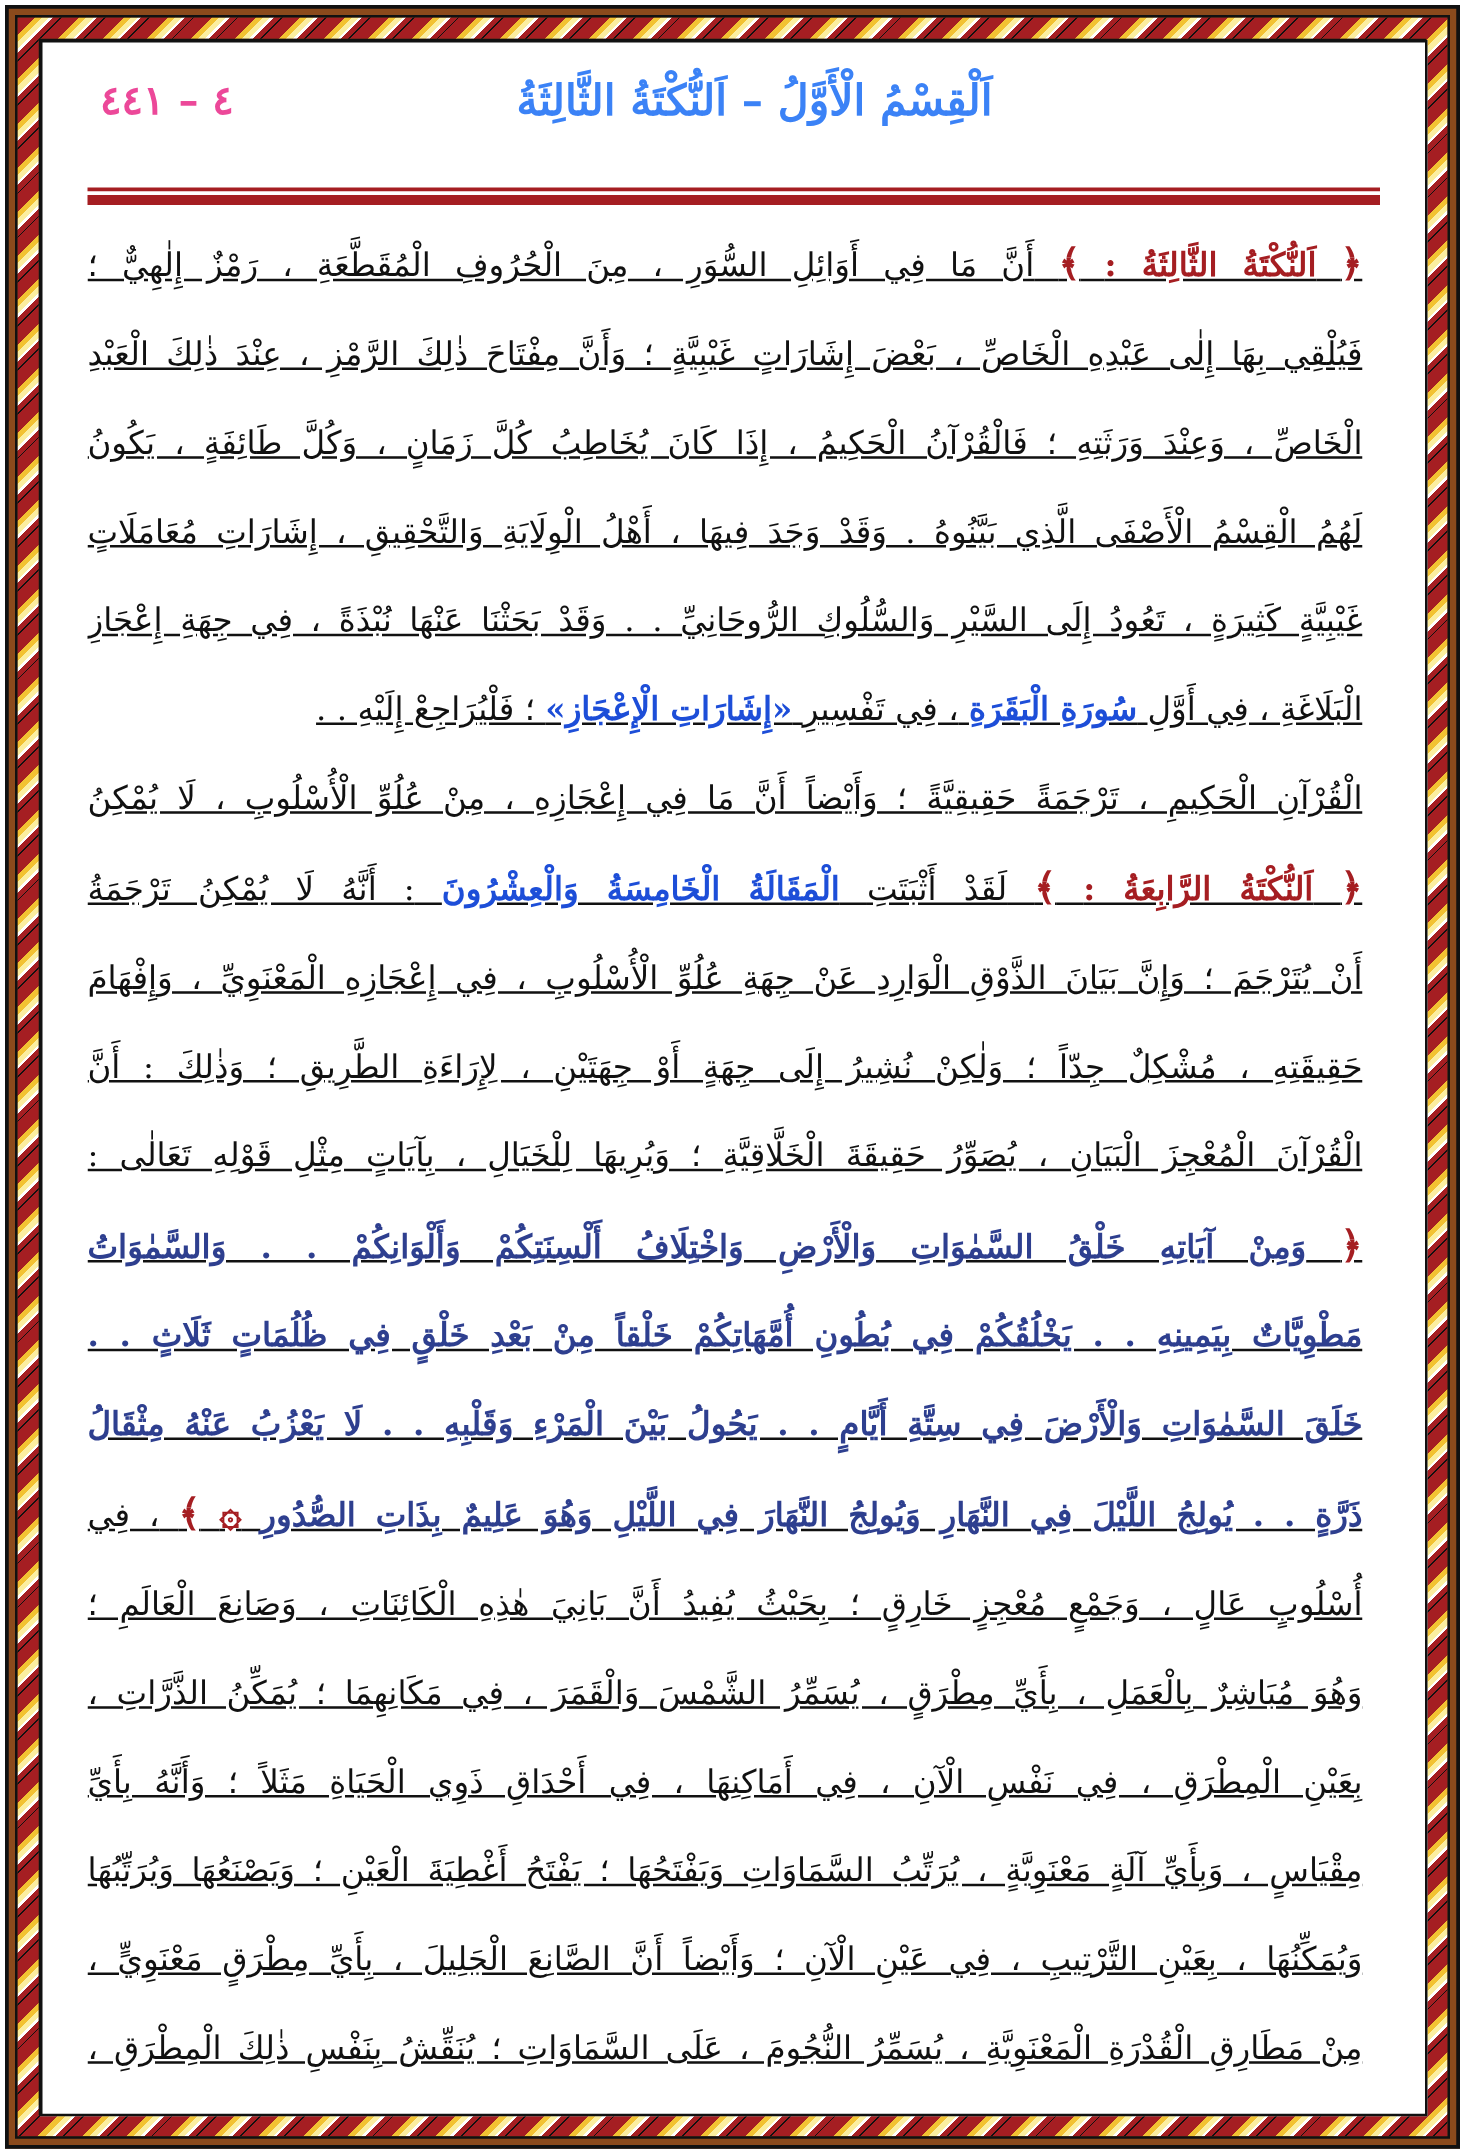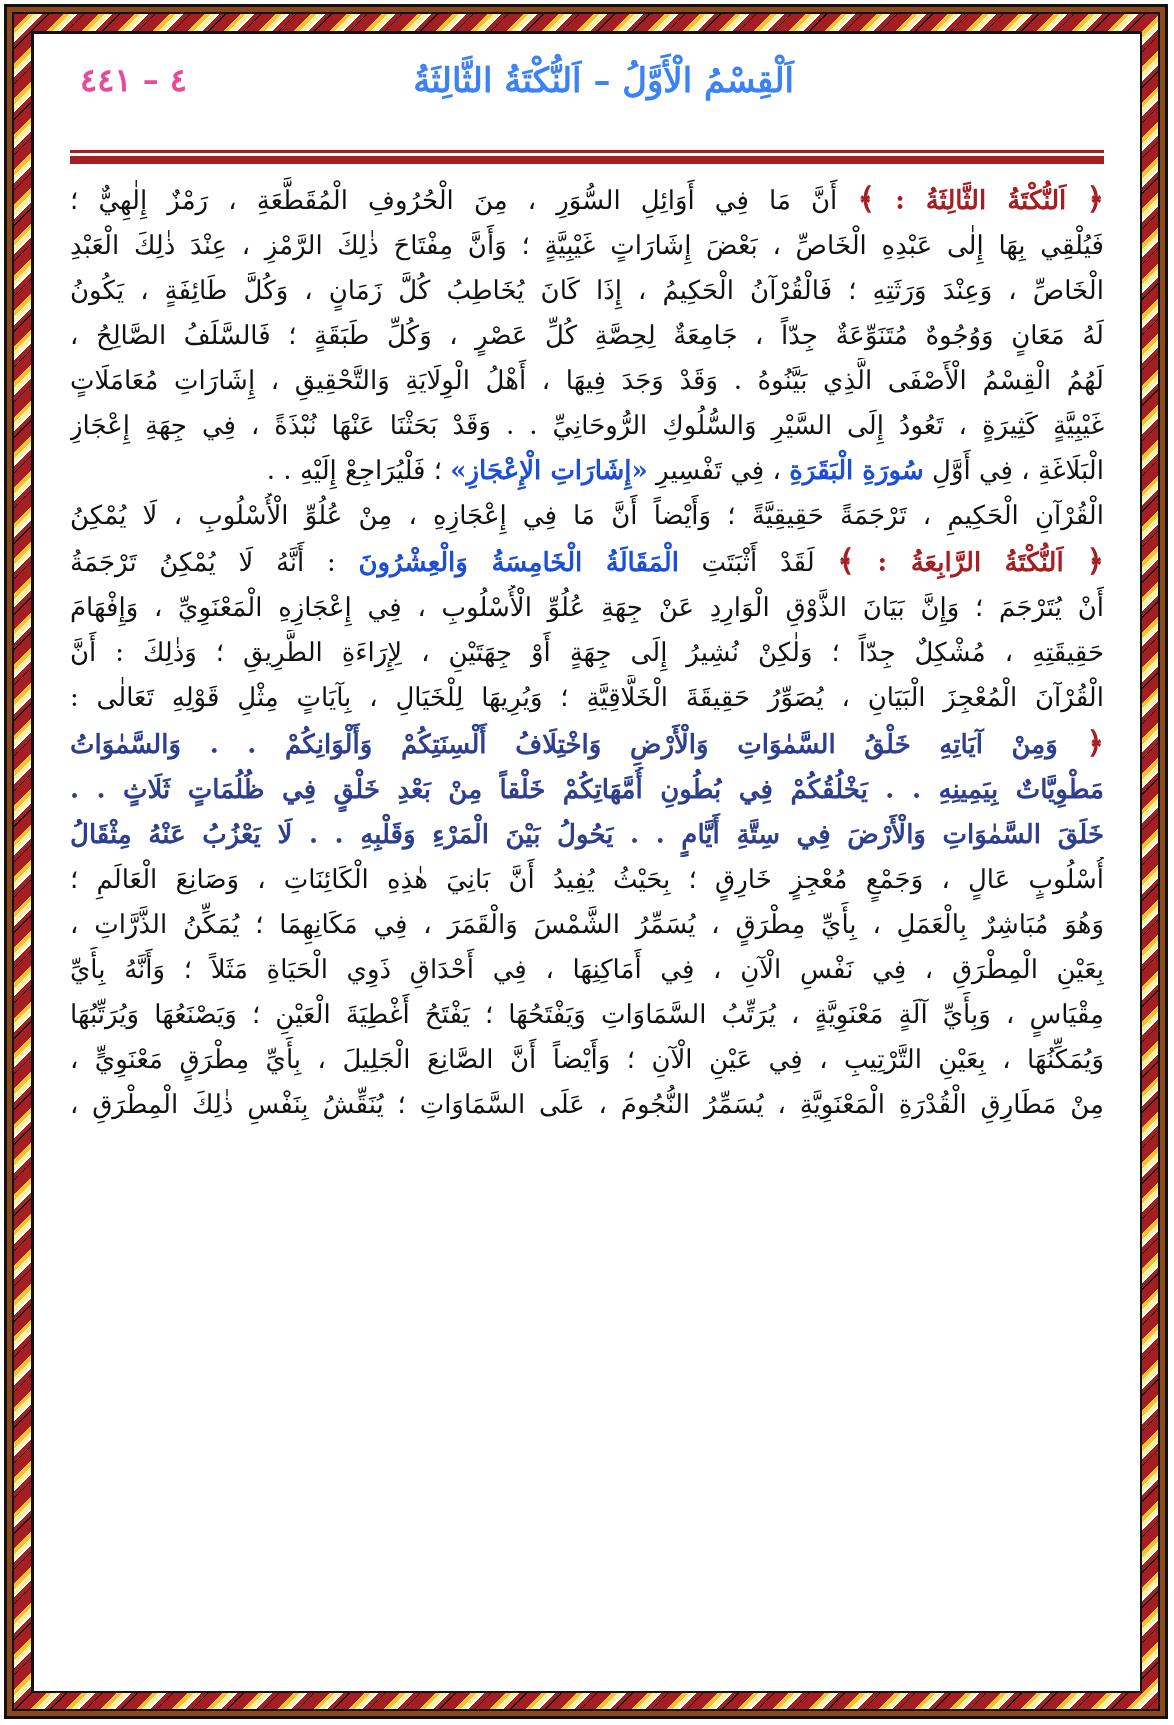--- a/index.html
+++ b/index.html
@@ -37,23 +37,23 @@
   .header-pagenum {
     color: #ec4899; font-size: 32px; font-weight: bold; margin-left: 40px;
     direction: rtl;
   }
   .rule {
     position: absolute; left: 70px; right: 70px; top: 150px; height: 14px;
   }
   .rule .thin { height: 3px; background: #a51e22; }
   .rule .thick { height: 8px; background: #a51e22; margin-top: 3px; }
   .body-text {
-    position: absolute; left: 70px; right: 70px; top: 176px;
+    position: absolute; left: 70px; right: 84px; top: 176px;
     direction: rtl; text-align: justify; text-align-last: right;
-    font-size: 26px; line-height: 45px; color: #111;
+    font-size: 26px; line-height: 71px; color: #111; text-decoration: underline;
   }
   .line { display: block; white-space: nowrap; overflow: hidden; text-align: justify; text-align-last: justify; }
   .line.last { text-align-last: right; }
   .head { color: #a51e22; font-weight: bold; }
   .red { color: #1d4ed8; font-weight: bold; }
   .quran { color: #2e3f8f; font-weight: bold; }
   .orn { color: #a51e22; font-weight: bold; font-size: 30px; }
 </style>
 </head>
 <body>
@@ -78,21 +78,20 @@
 <div class="body-text">
 
   <span class="line">
     <span class="orn">﴿</span>
     <span class="head">اَلنُّكْتَةُ الثَّالِثَةُ :</span>
     <span class="orn">﴾</span>
     <span>أَنَّ مَا فِي أَوَائِلِ السُّوَرِ ، مِنَ الْحُرُوفِ الْمُقَطَّعَةِ ، رَمْزٌ إِلٰهِيٌّ ؛</span>
   </span>
   <span class="line">فَيُلْقِي بِهَا إِلٰى عَبْدِهِ الْخَاصِّ ، بَعْضَ إِشَارَاتٍ غَيْبِيَّةٍ ؛ وَأَنَّ مِفْتَاحَ ذٰلِكَ الرَّمْزِ ، عِنْدَ ذٰلِكَ الْعَبْدِ</span>
   <span class="line">الْخَاصِّ ، وَعِنْدَ وَرَثَتِهِ ؛ فَالْقُرْآنُ الْحَكِيمُ ، إِذَا كَانَ يُخَاطِبُ كُلَّ زَمَانٍ ، وَكُلَّ طَائِفَةٍ ، يَكُونُ</span>
-  <span class="line">لَهُ مَعَانٍ وَوُجُوهٌ مُتَنَوِّعَةٌ جِدّاً ، جَامِعَةٌ لِحِصَّةِ كُلِّ عَصْرٍ ، وَكُلِّ طَبَقَةٍ ؛ فَالسَّلَفُ الصَّالِحُ ،</span>
   <span class="line">لَهُمُ الْقِسْمُ الْأَصْفَى الَّذِي بَيَّنُوهُ . وَقَدْ وَجَدَ فِيهَا ، أَهْلُ الْوِلَايَةِ وَالتَّحْقِيقِ ، إِشَارَاتِ مُعَامَلَاتٍ</span>
   <span class="line">غَيْبِيَّةٍ كَثِيرَةٍ ، تَعُودُ إِلَى السَّيْرِ وَالسُّلُوكِ الرُّوحَانِيِّ . . وَقَدْ بَحَثْنَا عَنْهَا نُبْذَةً ، فِي جِهَةِ إِعْجَازِ</span>
   <span class="line last">
     <span>الْبَلَاغَةِ ، فِي أَوَّلِ</span>
     <span class="red">سُورَةِ الْبَقَرَةِ</span>
     <span>، فِي تَفْسِيرِ</span>
     <span class="red">«إِشَارَاتِ الْإِعْجَازِ»</span>
     <span>؛ فَلْيُرَاجِعْ إِلَيْهِ . .</span>
   </span>
 
@@ -108,20 +107,26 @@
   <span class="line">أَنْ يُتَرْجَمَ ؛ وَإِنَّ بَيَانَ الذَّوْقِ الْوَارِدِ عَنْ جِهَةِ عُلُوِّ الْأُسْلُوبِ ، فِي إِعْجَازِهِ الْمَعْنَوِيِّ ، وَإِفْهَامَ</span>
   <span class="line">حَقِيقَتِهِ ، مُشْكِلٌ جِدّاً ؛ وَلٰكِنْ نُشِيرُ إِلَى جِهَةٍ أَوْ جِهَتَيْنِ ، لِإِرَاءَةِ الطَّرِيقِ ؛ وَذٰلِكَ : أَنَّ</span>
   <span class="line">الْقُرْآنَ الْمُعْجِزَ الْبَيَانِ ، يُصَوِّرُ حَقِيقَةَ الْخَلَّاقِيَّةِ ؛ وَيُرِيهَا لِلْخَيَالِ ، بِآيَاتٍ مِثْلِ قَوْلِهِ تَعَالٰى :</span>
 
   <span class="line quran">
     <span class="orn">﴿</span>
     <span>وَمِنْ آيَاتِهِ خَلْقُ السَّمٰوَاتِ وَالْأَرْضِ وَاخْتِلَافُ أَلْسِنَتِكُمْ وَأَلْوَانِكُمْ . . وَالسَّمٰوَاتُ</span>
   </span>
   <span class="line quran">مَطْوِيَّاتٌ بِيَمِينِهِ . . يَخْلُقُكُمْ فِي بُطُونِ أُمَّهَاتِكُمْ خَلْقاً مِنْ بَعْدِ خَلْقٍ فِي ظُلُمَاتٍ ثَلَاثٍ . .</span>
   <span class="line quran">خَلَقَ السَّمٰوَاتِ وَالْأَرْضَ فِي سِتَّةِ أَيَّامٍ . . يَحُولُ بَيْنَ الْمَرْءِ وَقَلْبِهِ . . لَا يَعْزُبُ عَنْهُ مِثْقَالُ</span>
+  <span class="line">
+    <span class="quran">ذَرَّةٍ . . يُولِجُ اللَّيْلَ فِي النَّهَارِ وَيُولِجُ النَّهَارَ فِي اللَّيْلِ وَهُوَ عَلِيمٌ بِذَاتِ الصُّدُورِ</span>
+    <span class="orn">۞</span>
+    <span class="orn">﴾</span>
+    <span>، فِي</span>
+  </span>
 
   <span class="line">أُسْلُوبٍ عَالٍ ، وَجَمْعٍ مُعْجِزٍ خَارِقٍ ؛ بِحَيْثُ يُفِيدُ أَنَّ بَانِيَ هٰذِهِ الْكَائِنَاتِ ، وَصَانِعَ الْعَالَمِ ؛</span>
   <span class="line">وَهُوَ مُبَاشِرٌ بِالْعَمَلِ ، بِأَيِّ مِطْرَقٍ ، يُسَمِّرُ الشَّمْسَ وَالْقَمَرَ ، فِي مَكَانِهِمَا ؛ يُمَكِّنُ الذَّرَّاتِ ،</span>
   <span class="line">بِعَيْنِ الْمِطْرَقِ ، فِي نَفْسِ الْآنِ ، فِي أَمَاكِنِهَا ، فِي أَحْدَاقِ ذَوِي الْحَيَاةِ مَثَلاً ؛ وَأَنَّهُ بِأَيِّ</span>
   <span class="line">مِقْيَاسٍ ، وَبِأَيِّ آلَةٍ مَعْنَوِيَّةٍ ، يُرَتِّبُ السَّمَاوَاتِ وَيَفْتَحُهَا ؛ يَفْتَحُ أَغْطِيَةَ الْعَيْنِ ؛ وَيَصْنَعُهَا وَيُرَتِّبُهَا</span>
   <span class="line">وَيُمَكِّنُهَا ، بِعَيْنِ التَّرْتِيبِ ، فِي عَيْنِ الْآنِ ؛ وَأَيْضاً أَنَّ الصَّانِعَ الْجَلِيلَ ، بِأَيِّ مِطْرَقٍ مَعْنَوِيٍّ ،</span>
   <span class="line">مِنْ مَطَارِقِ الْقُدْرَةِ الْمَعْنَوِيَّةِ ، يُسَمِّرُ النُّجُومَ ، عَلَى السَّمَاوَاتِ ؛ يُنَقِّشُ بِنَفْسِ ذٰلِكَ الْمِطْرَقِ ،</span>
 </div>
 
 </body></html>

